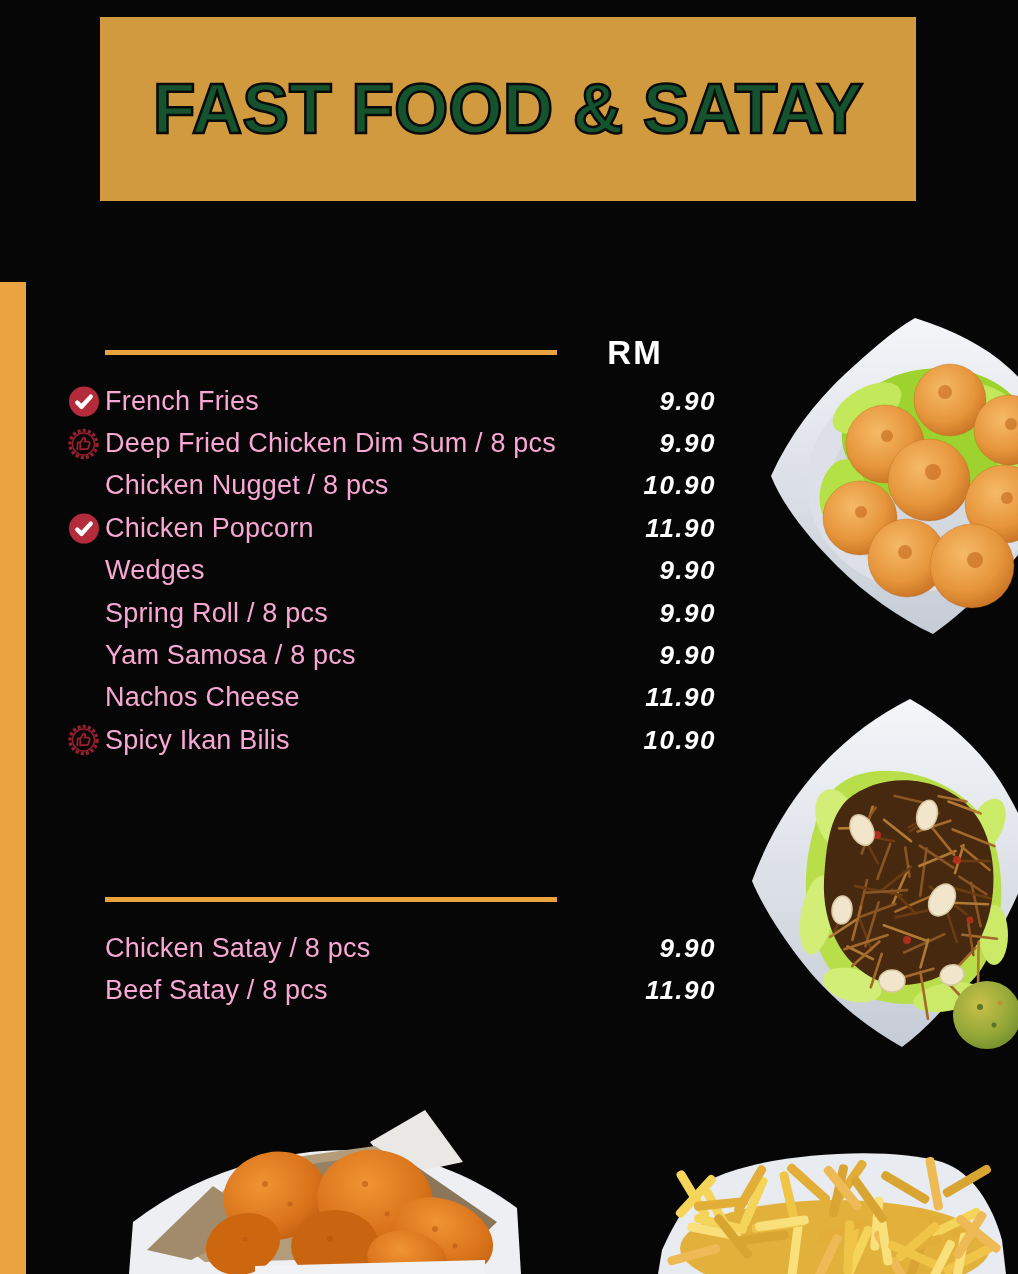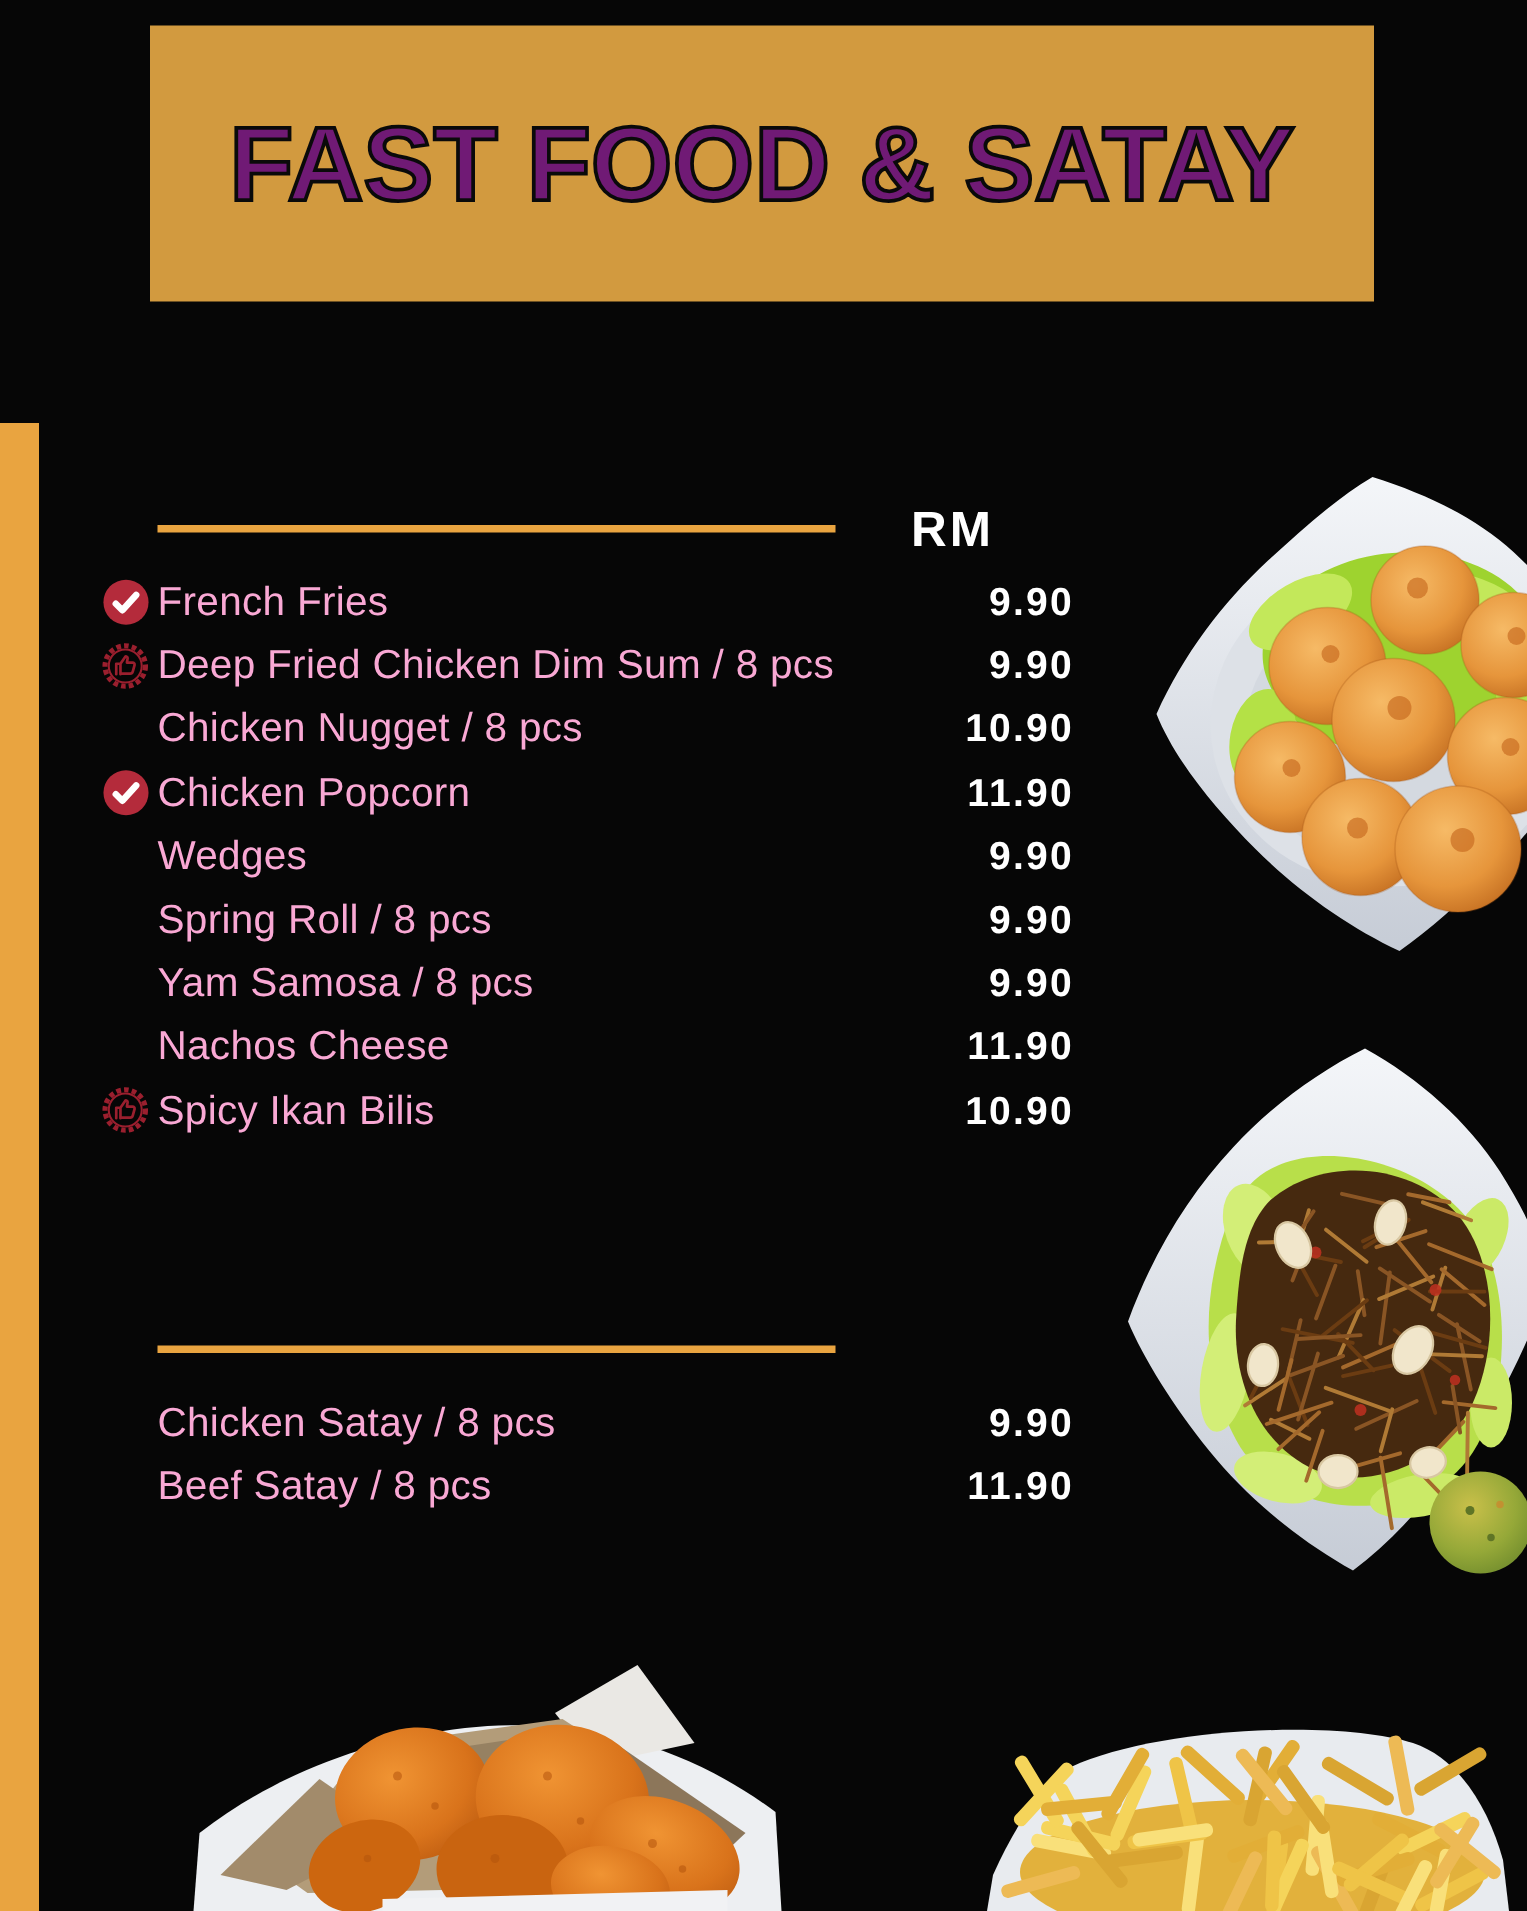--- a/index.html
+++ b/index.html
@@ -2,42 +2,42 @@
 <html><head>
 <meta charset="utf-8">
 <style>
   html,body{margin:0;padding:0;background:#060606;}
   .page{position:relative;width:1018px;height:1274px;background:#060606;overflow:hidden;
         font-family:"Liberation Sans",sans-serif;}
 
   
   .banner{position:absolute;left:100px;top:17px;width:816px;height:184px;background:#D29A3F;
           display:flex;align-items:center;justify-content:center;}
-  .banner h1{margin:0;font-size:70px;font-weight:800;color:#701a75;letter-spacing:0px;
+  .banner h1{margin:0;font-size:70px;font-weight:800;color:#14532d;letter-spacing:0px;
              -webkit-text-stroke:2.5px #0A0A0A;white-space:nowrap;}
 
   
   .side-bar{position:absolute;left:0;top:282px;width:26px;height:992px;background:#E9A440;}
 
   
   .rm-header{position:absolute;left:560px;top:334px;width:150px;text-align:center;
              font-size:33px;font-weight:700;color:#FFFFFF;letter-spacing:2px;}
 
   
   .menu-section{position:absolute;left:105px;width:611px;}
   .section-heading{margin:0;font-size:23px;line-height:1.2;font-weight:700;color:#E9A43E;
                    letter-spacing:3.5px;}
   .section-underline{width:452px;height:5px;background:#E9A440;margin-top:16px;}
   .rows{margin-top:25px;}
   .row{position:relative;height:42.4px;display:flex;align-items:center;}
   .badge-slot{position:absolute;left:-38px;top:50%;transform:translateY(-50%);
               width:33px;height:33px;display:flex;align-items:center;justify-content:center;}
   .item-name{flex:1;font-size:27px;font-weight:400;color:#f9a8d4;letter-spacing:.2px;
              white-space:nowrap;}
-  .item-price{font-size:26px;font-weight:700;color:#FFFFFF;letter-spacing:1.5px;}
+  .item-price{font-size:26px;font-weight:700;color:#FFFFFF;letter-spacing:1.5px;font-style:italic;}
 
   
   .photo{position:absolute;display:block;}
   #photo-dimsum{left:757px;top:308px;}
   #photo-ikan{left:742px;top:685px;}
   #photo-nuggets{left:125px;top:1104px;}
   #photo-fries{left:650px;top:1118px;}
 </style>
 </head>
 <body>

